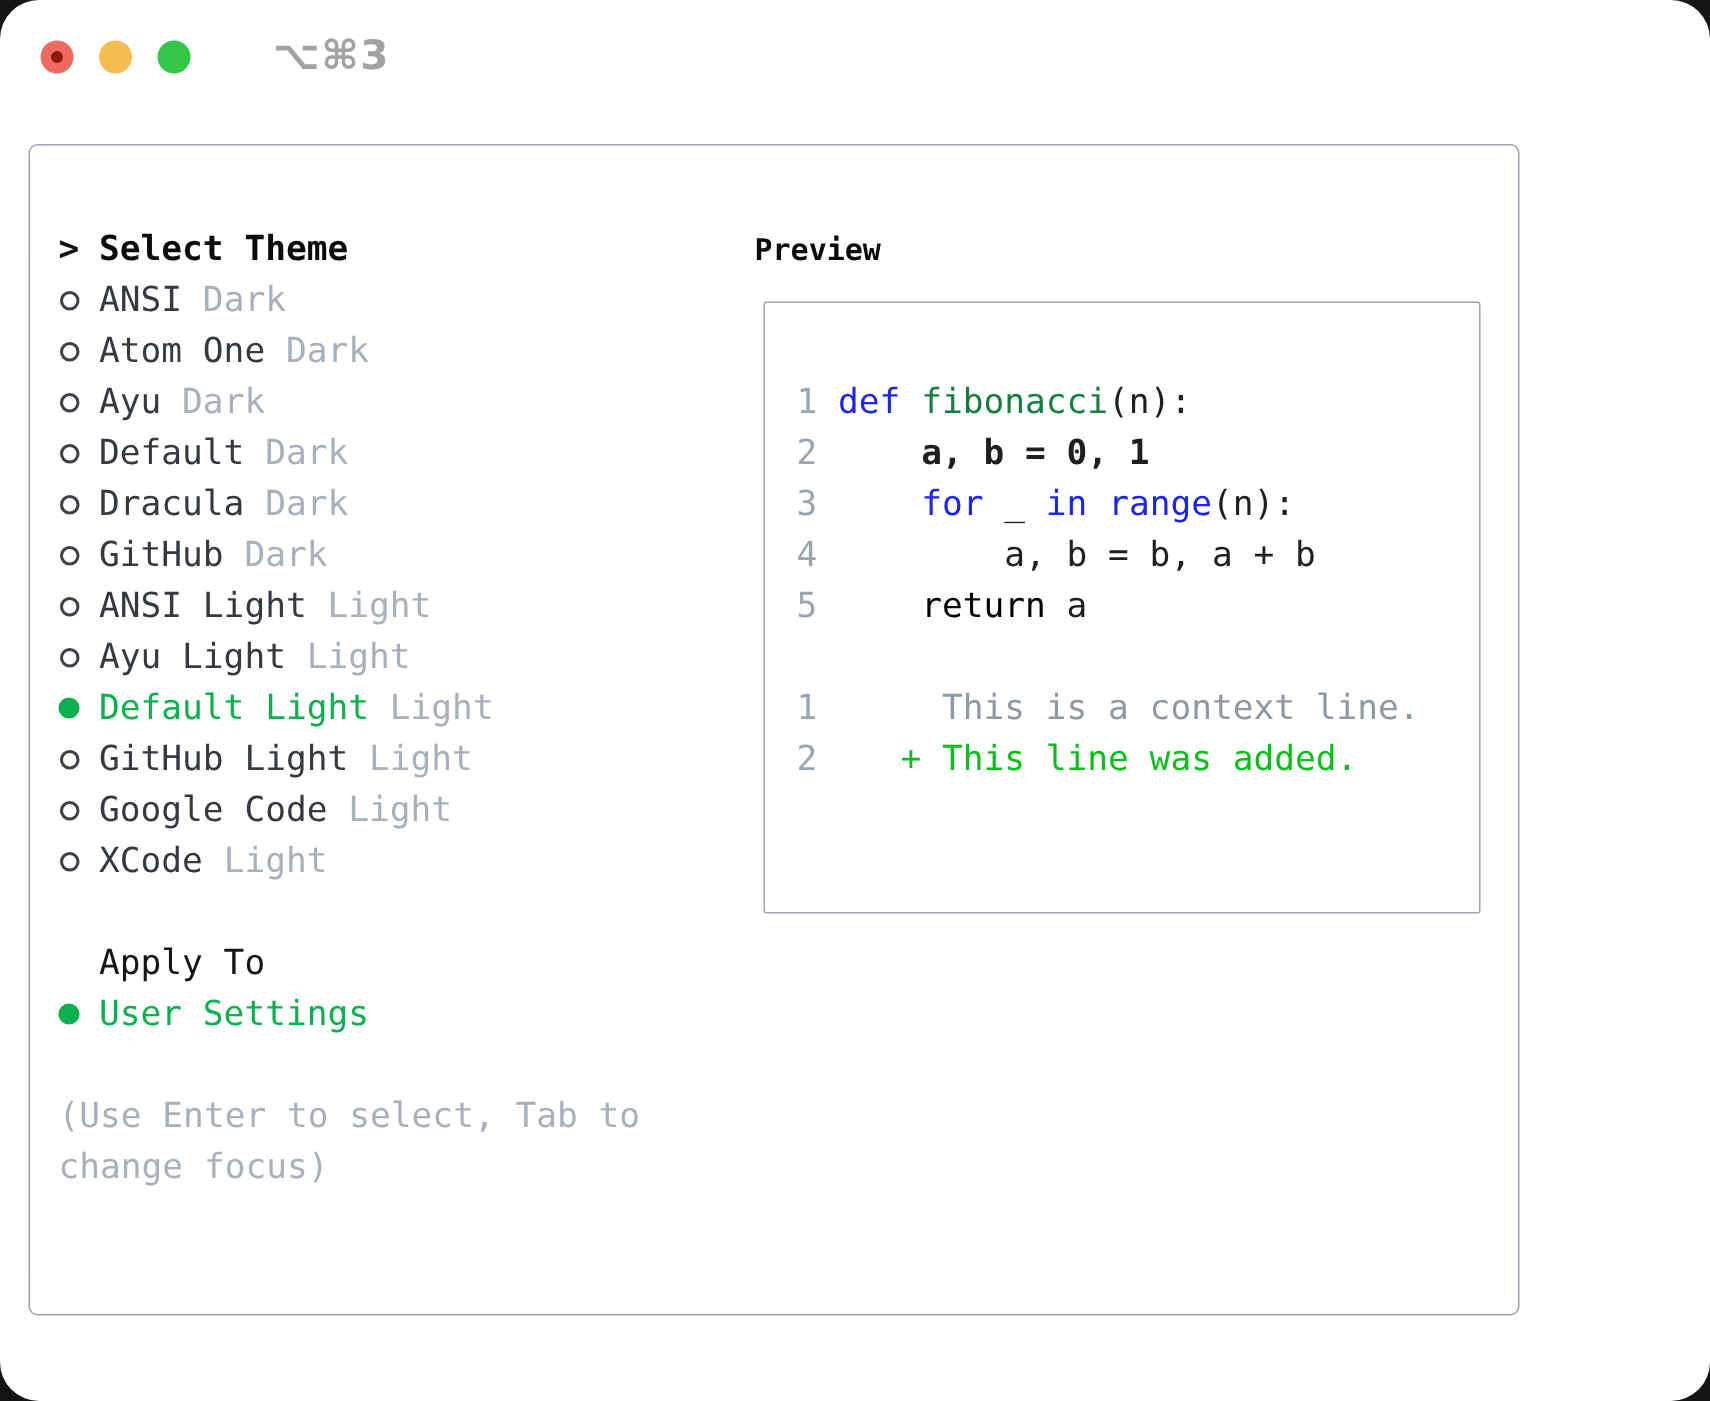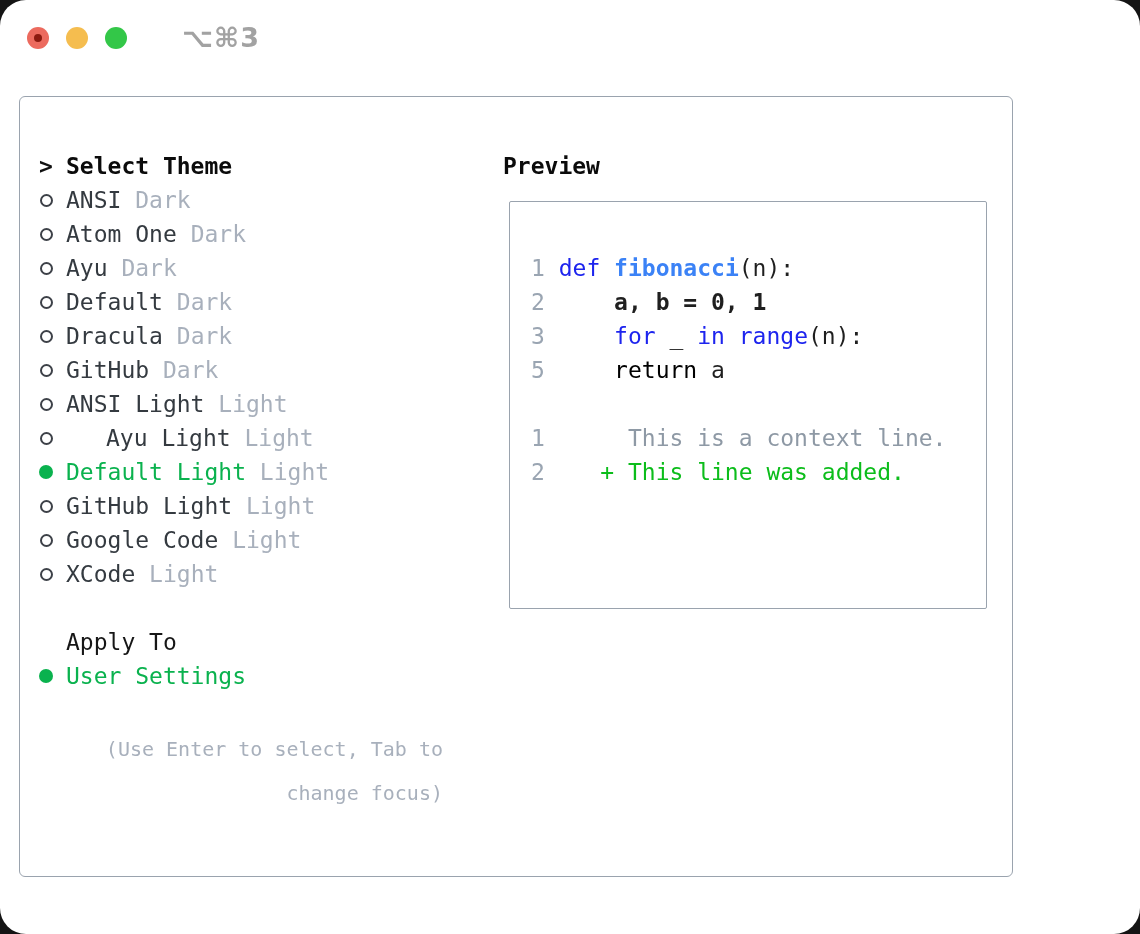--- a/index.html
+++ b/index.html
@@ -19,23 +19,23 @@
     border:1.5px solid var(--border);border-radius:6px;box-sizing:border-box;}
   .left-col{position:absolute;left:19px;top:52px;width:440px;font-size:23px;line-height:34px;}
   .row{display:flex;align-items:center;height:34px;white-space:pre;}
   .marker{display:inline-flex;align-items:center;justify-content:flex-start;width:27px;flex:0 0 27px;}
   .cursor-char{font-weight:bold;color:#111111;}
   .ring{width:13px;height:13px;border:2px solid var(--ring);border-radius:50%;box-sizing:border-box;margin-left:1px;}
   .dotsel{width:14px;height:14px;border-radius:50%;background:var(--selected_green);}
   .bold{font-weight:bold;color:#0b0b0b;}
   .section-title{color:#161616;}
   .spacer{height:34px;}
-  .hint{width:404px;color:var(--muted);font-size:20px;line-height:44px;text-align:right;}
+  .hint{width:404px;color:var(--muted);font-size:23px;line-height:34px;}
   
-  .preview-title{position:absolute;left:483px;top:52px;font-size:23px;line-height:34px;font-weight:bold;color:#0b0b0b;}
+  .preview-title{position:absolute;left:483px;top:52px;font-size:20px;line-height:34px;font-weight:bold;color:#0b0b0b;}
   .preview-box{position:absolute;left:489px;top:104px;width:478px;height:408px;
     border:1.5px solid var(--border);border-radius:2px;box-sizing:border-box;
     padding:49px 0 0 21px;overflow:hidden;}
   .code-line{height:34px;line-height:34px;font-size:23px;white-space:pre;}
 </style>
 </head>
 <body>
 
 <div class="window">
 
@@ -57,21 +57,21 @@
       </div>
 
       <div id="theme-list">
           <div class="row"><span class="marker"><span class="ring"></span></span><span style="color: rgb(52, 58, 64);">ANSI</span><span style="color: rgb(168, 176, 188);"> Dark</span></div>
           <div class="row"><span class="marker"><span class="ring"></span></span><span style="color: rgb(52, 58, 64);">Atom One</span><span style="color: rgb(168, 176, 188);"> Dark</span></div>
           <div class="row"><span class="marker"><span class="ring"></span></span><span style="color: rgb(52, 58, 64);">Ayu</span><span style="color: rgb(168, 176, 188);"> Dark</span></div>
           <div class="row"><span class="marker"><span class="ring"></span></span><span style="color: rgb(52, 58, 64);">Default</span><span style="color: rgb(168, 176, 188);"> Dark</span></div>
           <div class="row"><span class="marker"><span class="ring"></span></span><span style="color: rgb(52, 58, 64);">Dracula</span><span style="color: rgb(168, 176, 188);"> Dark</span></div>
           <div class="row"><span class="marker"><span class="ring"></span></span><span style="color: rgb(52, 58, 64);">GitHub</span><span style="color: rgb(168, 176, 188);"> Dark</span></div>
           <div class="row"><span class="marker"><span class="ring"></span></span><span style="color: rgb(52, 58, 64);">ANSI Light</span><span style="color: rgb(168, 176, 188);"> Light</span></div>
-          <div class="row"><span class="marker"><span class="ring"></span></span><span style="color: rgb(52, 58, 64); margin-left: 40px;">Ayu Light</span><span style="color: rgb(168, 176, 188);"> Light</span></div>
+          <div class="row"><span class="marker"><span class="ring"></span></span><span style="color: rgb(52, 58, 64);">Ayu Light</span><span style="color: rgb(168, 176, 188);"> Light</span></div>
           <div class="row"><span class="marker"><span class="dotsel"></span></span><span style="color: rgb(10, 178, 78);">Default Light</span><span style="color: rgb(168, 176, 188);"> Light</span></div>
           <div class="row"><span class="marker"><span class="ring"></span></span><span style="color: rgb(52, 58, 64);">GitHub Light</span><span style="color: rgb(168, 176, 188);"> Light</span></div>
           <div class="row"><span class="marker"><span class="ring"></span></span><span style="color: rgb(52, 58, 64);">Google Code</span><span style="color: rgb(168, 176, 188);"> Light</span></div>
           <div class="row"><span class="marker"><span class="ring"></span></span><span style="color: rgb(52, 58, 64);">XCode</span><span style="color: rgb(168, 176, 188);"> Light</span></div>
         </div>
 
       <div class="spacer"></div>
 
       <div class="row">
         <span class="marker"></span>
@@ -84,23 +84,24 @@
 
       <div class="spacer"></div>
 
       <div class="hint">(Use Enter to select, Tab to change focus)</div>
     </div>
 
     <div class="preview-title">Preview</div>
 
     <div class="preview-box">
       <div id="code">
-          <div class="code-line"><span style="color: rgb(154, 165, 178);">1 </span><span style="color: rgb(29, 36, 238);">def</span><span style="color: rgb(31, 31, 31);"> </span><span style="color: #3b82f6; font-weight: bold;">fibonacci</span><span style="color: rgb(31, 31, 31);">(n):</span></div>
+          <div class="code-line"><span style="color: rgb(154, 165, 178);">1 </span><span style="color: rgb(29, 36, 238);">def</span><span style="color: rgb(31, 31, 31);"> </span><span style="color: #15803d;">fibonacci</span><span style="color: rgb(31, 31, 31);">(n):</span></div>
           <div class="code-line"><span style="color: rgb(154, 165, 178);">2 </span><span style="color: rgb(31, 31, 31); font-weight: bold;">    a, b = 0, 1</span></div>
           <div class="code-line"><span style="color: rgb(154, 165, 178);">3 </span><span style="color: rgb(31, 31, 31);">    </span><span style="color: rgb(29, 36, 238);">for</span><span style="color: rgb(31, 31, 31);"> _ </span><span style="color: rgb(29, 36, 238);">in</span><span style="color: rgb(31, 31, 31);"> </span><span style="color: rgb(29, 36, 238);">range</span><span style="color: rgb(31, 31, 31);">(n):</span></div>
+          <div class="code-line"><span style="color: rgb(154, 165, 178);">4 </span><span style="color: rgb(31, 31, 31);">        a, b = b, a + b</span></div>
           <div class="code-line"><span style="color: rgb(154, 165, 178);">5 </span><span style="color: rgb(31, 31, 31);">    </span><span style="color: #000000;">return</span><span style="color: rgb(31, 31, 31);"> a</span></div>
           <div class="code-line"><span style="color: rgb(31, 31, 31);"> </span></div>
           <div class="code-line"><span style="color: rgb(154, 165, 178);">1</span><span style="color: rgb(142, 153, 165);">      This is a context line.</span></div>
           <div class="code-line"><span style="color: rgb(154, 165, 178);">2</span><span style="color: rgb(31, 31, 31);">    </span><span style="color: rgb(12, 189, 27);">+ This line was added.</span></div>
         </div>
     </div>
 
   </div>
 </div>
 

